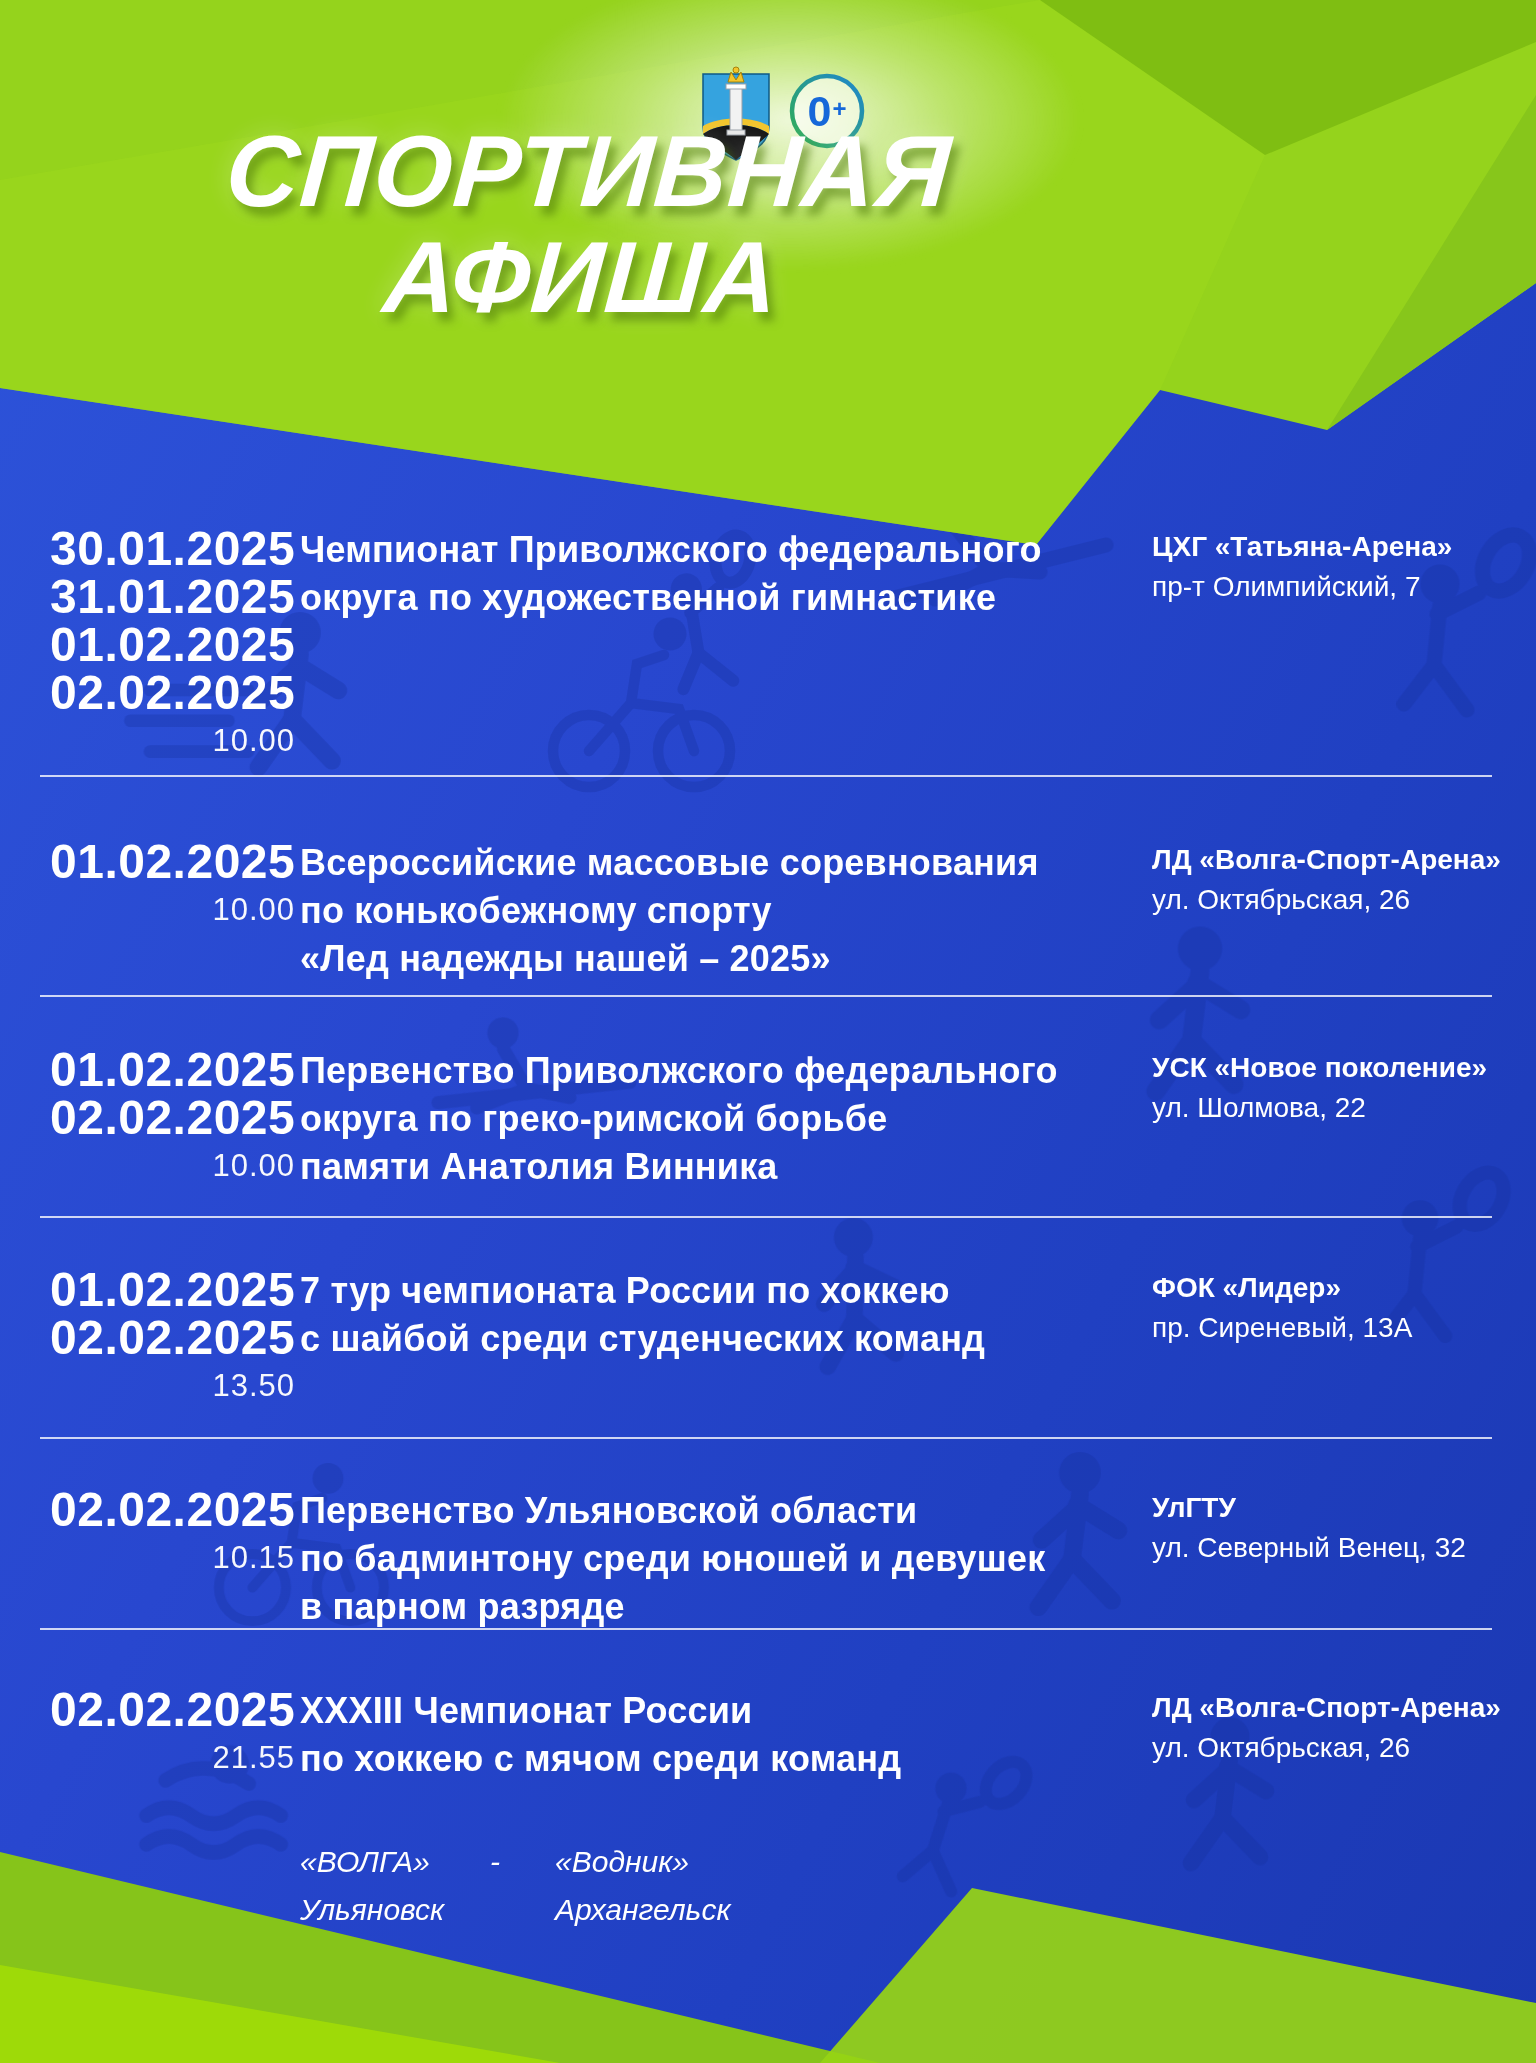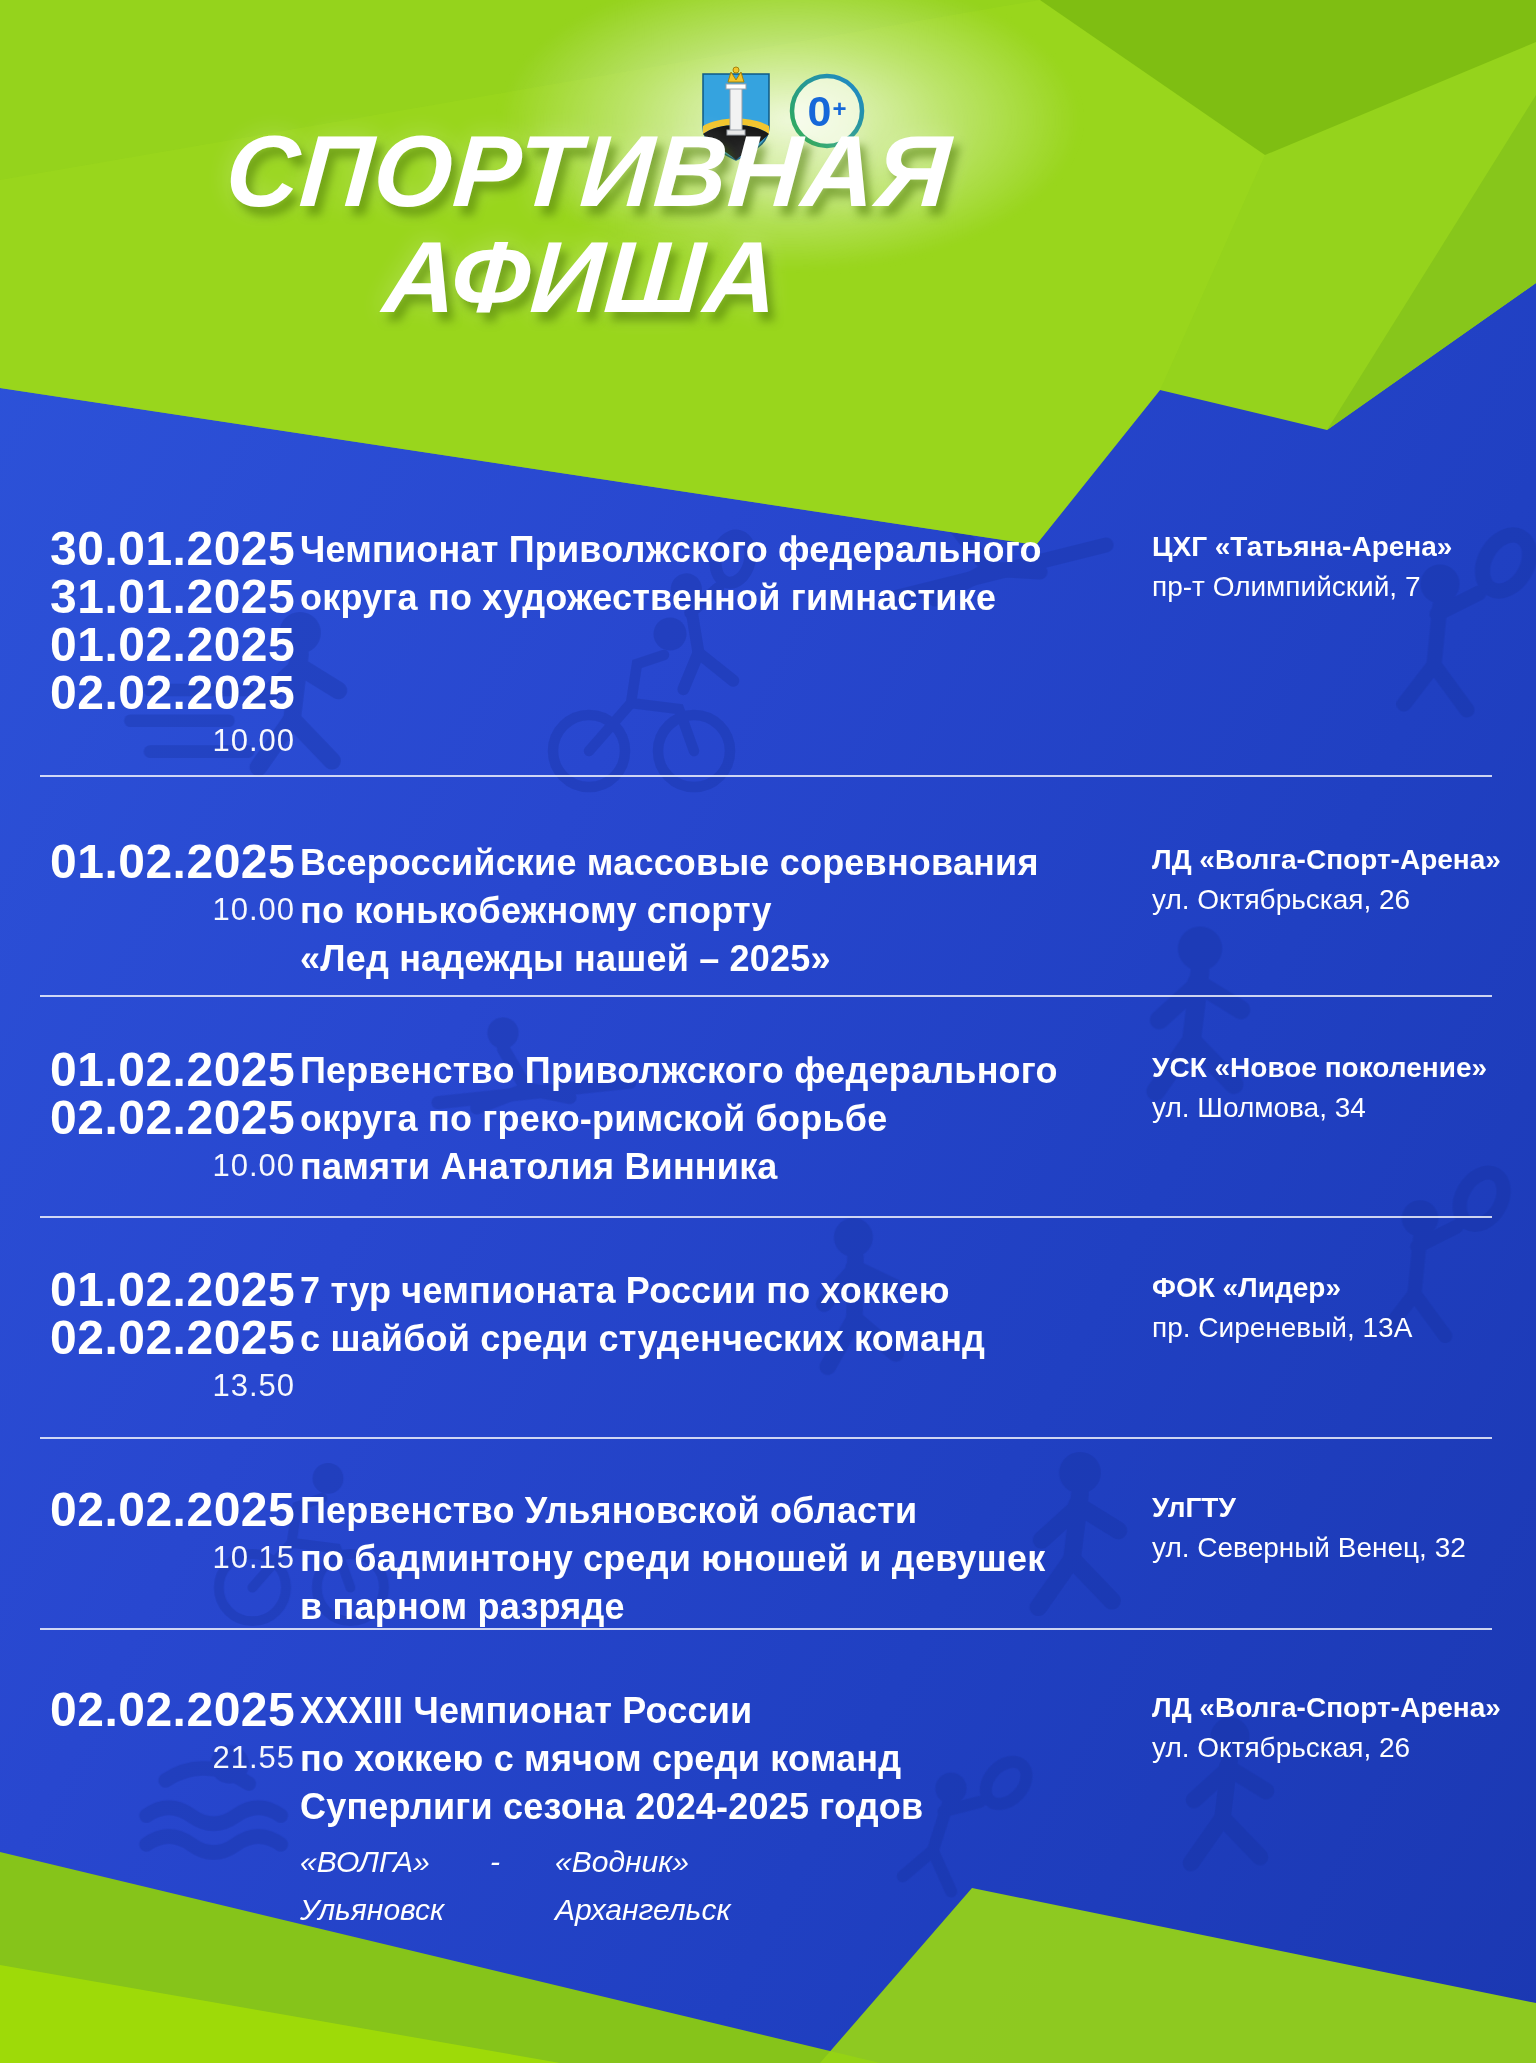--- a/index.html
+++ b/index.html
@@ -200,21 +200,21 @@
           <div class="date-line">02.02.2025</div>
           <div class="time-line">10.00</div>
         </div>
       <div class="col-title">
           <div class="title-line">Первенство Приволжского федерального</div>
           <div class="title-line">округа по греко-римской борьбе</div>
           <div class="title-line">памяти Анатолия Винника</div>
         </div>
       <div class="col-venue">
         <div class="venue-name">УСК «Новое поколение»</div>
-        <div class="venue-addr">ул. Шолмова, 34</div>
+        <div class="venue-addr">ул. Шолмова, 22</div>
       </div>
     </div>
       <div class="event" style="top: 1266px;">
       <div class="col-dates">
           <div class="date-line">01.02.2025</div>
           <div class="date-line">02.02.2025</div>
           <div class="time-line">13.50</div>
         </div>
       <div class="col-title">
           <div class="title-line">7 тур чемпионата России по хоккею</div>
@@ -241,21 +241,20 @@
       </div>
     </div>
       <div class="event" style="top: 1686px;">
       <div class="col-dates">
           <div class="date-line">02.02.2025</div>
           <div class="time-line">21.55</div>
         </div>
       <div class="col-title">
           <div class="title-line">XXXIII Чемпионат России</div>
           <div class="title-line">по хоккею с мячом среди команд</div>
-          <div class="title-line">Суперлиги сезона 2024-2025 годов</div>
         </div>
       <div class="col-venue">
         <div class="venue-name">ЛД «Волга-Спорт-Арена»</div>
         <div class="venue-addr">ул. Октябрьская, 26</div>
       </div>
     <div class="match">
           <div class="row1">
             <span class="home">«ВОЛГА»</span>
             <span class="sep">-</span>
             <span class="away">«Водник»</span>

